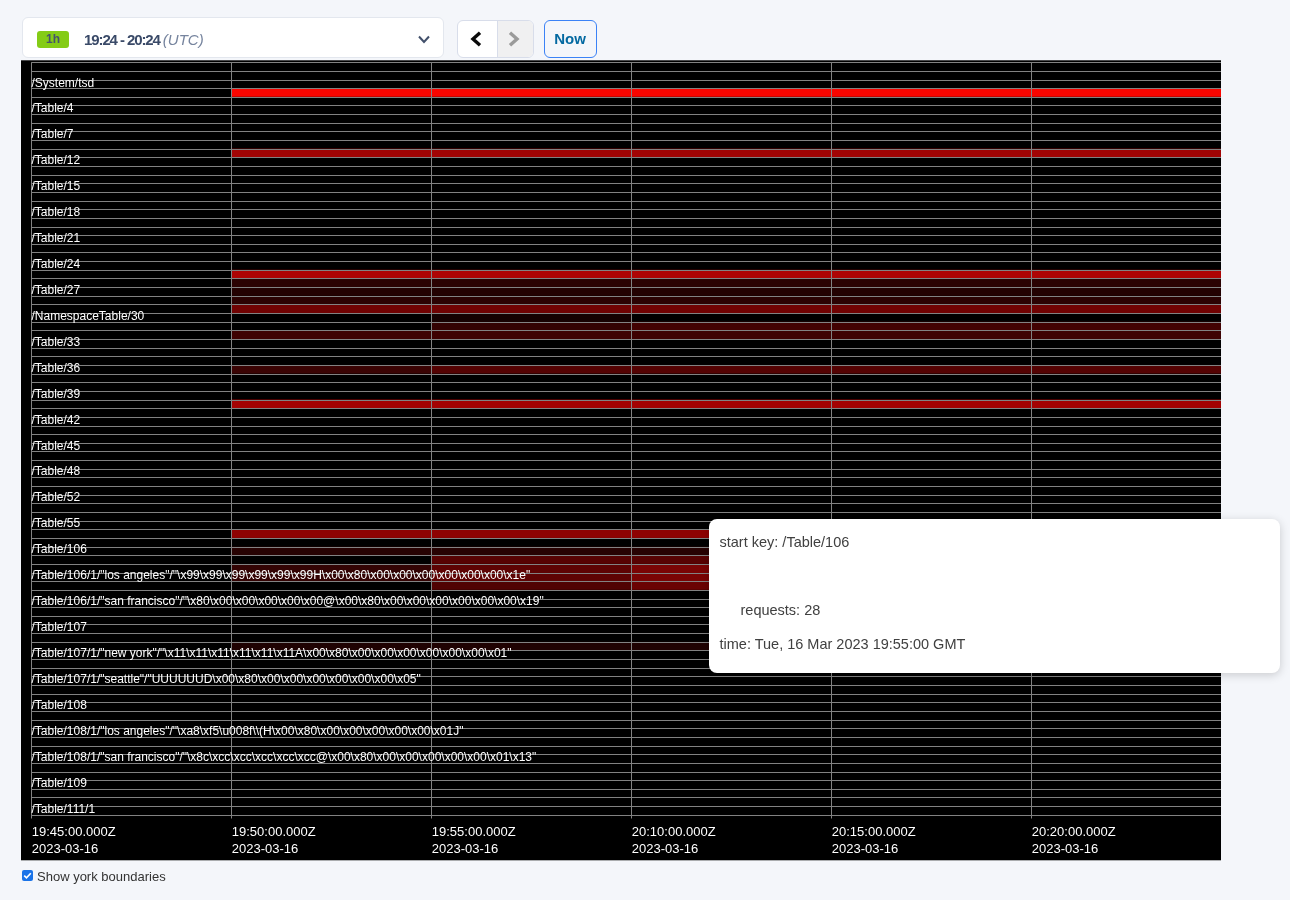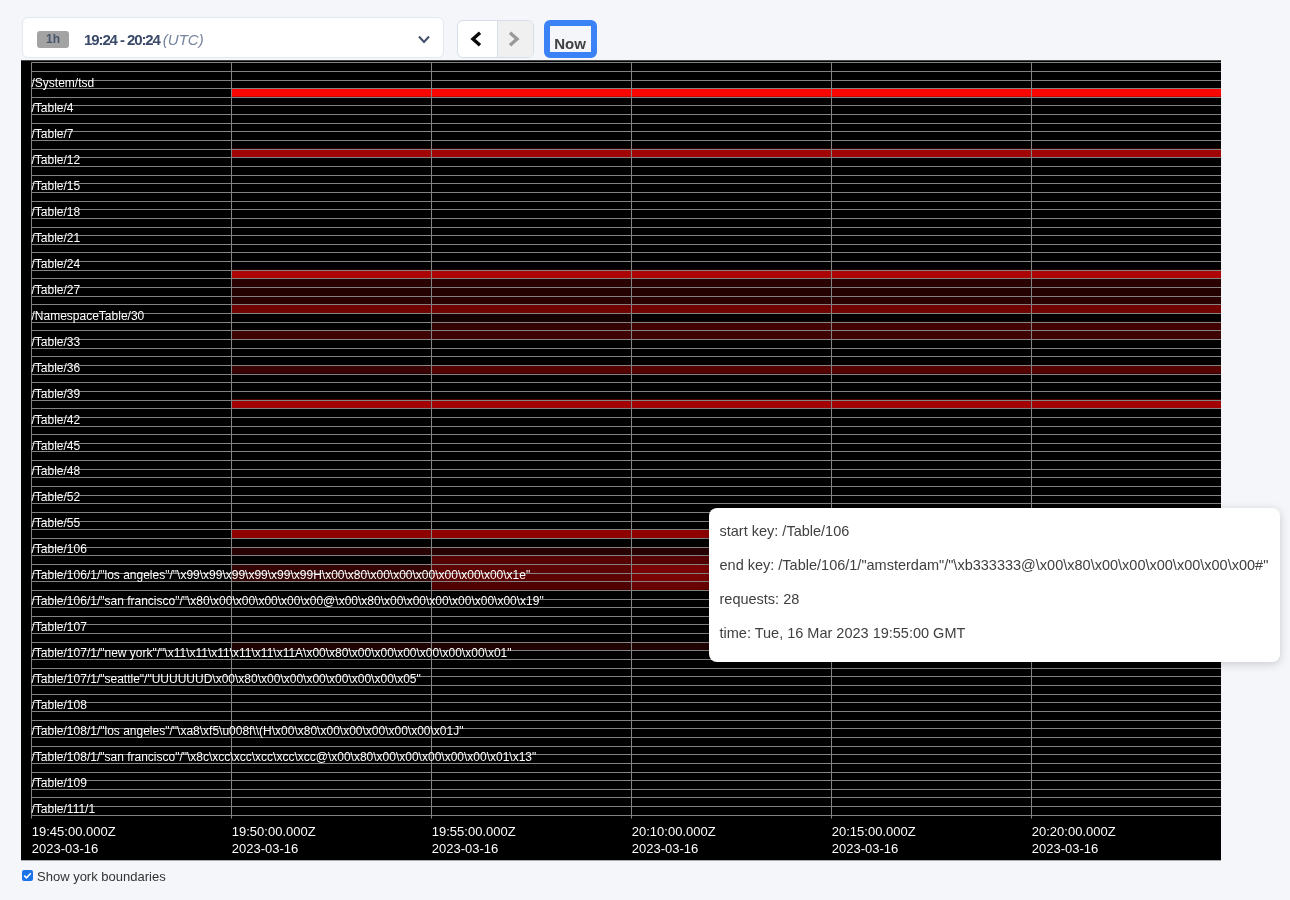--- a/index.html
+++ b/index.html
@@ -1,27 +1,27 @@
 <!DOCTYPE html>
 <html><head><meta charset="utf-8">
 <style>
 * { margin:0; padding:0; box-sizing:border-box; }
 html,body { width:1290px; height:900px; background:#f4f6fa; font-family:"Liberation Sans",sans-serif; position:relative; overflow:hidden; }
 .abs { position:absolute; }
 .lbl { font-family:"Liberation Sans",sans-serif; font-size:12px; fill:#fff; }
 .tlbl { font-family:"Liberation Sans",sans-serif; font-size:13px; fill:#fff; }
 
 .select { left:22px; top:17px; width:422px; height:41px; background:#fff; border:1px solid #e3e7ee; border-radius:6px; }
-.badge { left:37px; top:30.5px; width:32px; height:17px; background:#a3a3a3; border-radius:3px; font-size:12px; font-weight:bold; color:#45536b; text-align:center; line-height:17px; }
+.badge { left:37px; top:30.5px; width:32px; height:17px; background:#84cc16; border-radius:3px; font-size:12px; font-weight:bold; color:#45536b; text-align:center; line-height:17px; }
 .trange { left:84px; top:31px; font-size:15px; font-weight:bold; color:#3a4a68; letter-spacing:-1.1px; }
 .trange .utc { font-weight:normal; color:#76849e; letter-spacing:0;font-style:italic; }
 .pager { left:457px; top:20px; width:77px; height:38px; border:1px solid #d8ddea; border-radius:6px; background:#fff; overflow:hidden; }
 .pager .half2 { position:absolute; left:38.5px; top:0; width:38.5px; height:38px; background:#f0f0f1; border-left:1px solid #d8ddea; }
-.nowbtn { left:543.5px; top:20px; width:53px; height:38px; border:6px solid #3b82f6; border-radius:6px; background:#f4f6fa; font-size:15px; font-weight:bold; color:#404040; text-align:center; line-height:36px; }
-.tooltip { left:709px; top:508px; width:571px; height:153.5px; background:#fff; border-radius:8px; box-shadow:0 2px 10px rgba(0,0,0,0.18); }
+.nowbtn { left:543.5px; top:20px; width:53px; height:38px; border:1px solid #3b82f6; border-radius:6px; background:#f4f6fa; font-size:15px; font-weight:bold; color:#0369a1; text-align:center; line-height:36px; }
+.tooltip { left:709px; top:519px; width:571px; height:153.5px; background:#fff; border-radius:8px; box-shadow:0 2px 10px rgba(0,0,0,0.18); }
 .tooltip div { position:absolute; left:10.5px; font-size:14.5px; letter-spacing:0; color:#404040; white-space:pre; }
 .cbox { left:22px; top:869.5px; width:11px; height:11px; background:#1a73e8; border-radius:2px; }
 .cbox svg { position:absolute; left:1px; top:1px; }
 .cblabel { left:37px; top:869px; font-size:13px; color:#333; }
 </style></head>
 <body>
 <div class="abs select"></div>
 <div class="abs badge">1h</div>
 <div class="abs trange">19:24 - 20:24 <span class="utc">(UTC)</span></div>
 <svg class="abs" style="left:418px; top:35px;" width="12" height="9" viewBox="0 0 12 9">
@@ -101,22 +101,21 @@
 <text x="431.8" y="852.6" class="tlbl">2023-03-16</text>
 <text x="631.8" y="835.8" class="tlbl">20:10:00.000Z</text>
 <text x="631.8" y="852.6" class="tlbl">2023-03-16</text>
 <text x="831.8" y="835.8" class="tlbl">20:15:00.000Z</text>
 <text x="831.8" y="852.6" class="tlbl">2023-03-16</text>
 <text x="1031.8" y="835.8" class="tlbl">20:20:00.000Z</text>
 <text x="1031.8" y="852.6" class="tlbl">2023-03-16</text>
 </svg>
 <div class="abs tooltip">
 <div style="top:14.5px;">start key: /Table/106</div>
-<div style="top:48.8px;">end key: /Table/106/1/"amsterdam"/"\xb333333@\x00\x80\x00\x00\x00\x00\x00\x00#"</div>
-<div style="top:83.1px;">requests: 28</div>
+<div style="top:83.1px;margin-left:21px;">requests: 28</div>
 <div style="top:117.4px;">time: Tue, 16 Mar 2023 19:55:00 GMT</div>
 </div>
 <div class="abs cbox">
     <svg width="9" height="9" viewBox="0 0 9 9">
       <path d="M1.2 4.6 L3.5 6.9 L7.8 2.2" stroke="#fff" stroke-width="1.6" fill="none"></path>
     </svg>
   </div>
 <div class="abs cblabel">Show york boundaries</div>
 
 </body></html>

